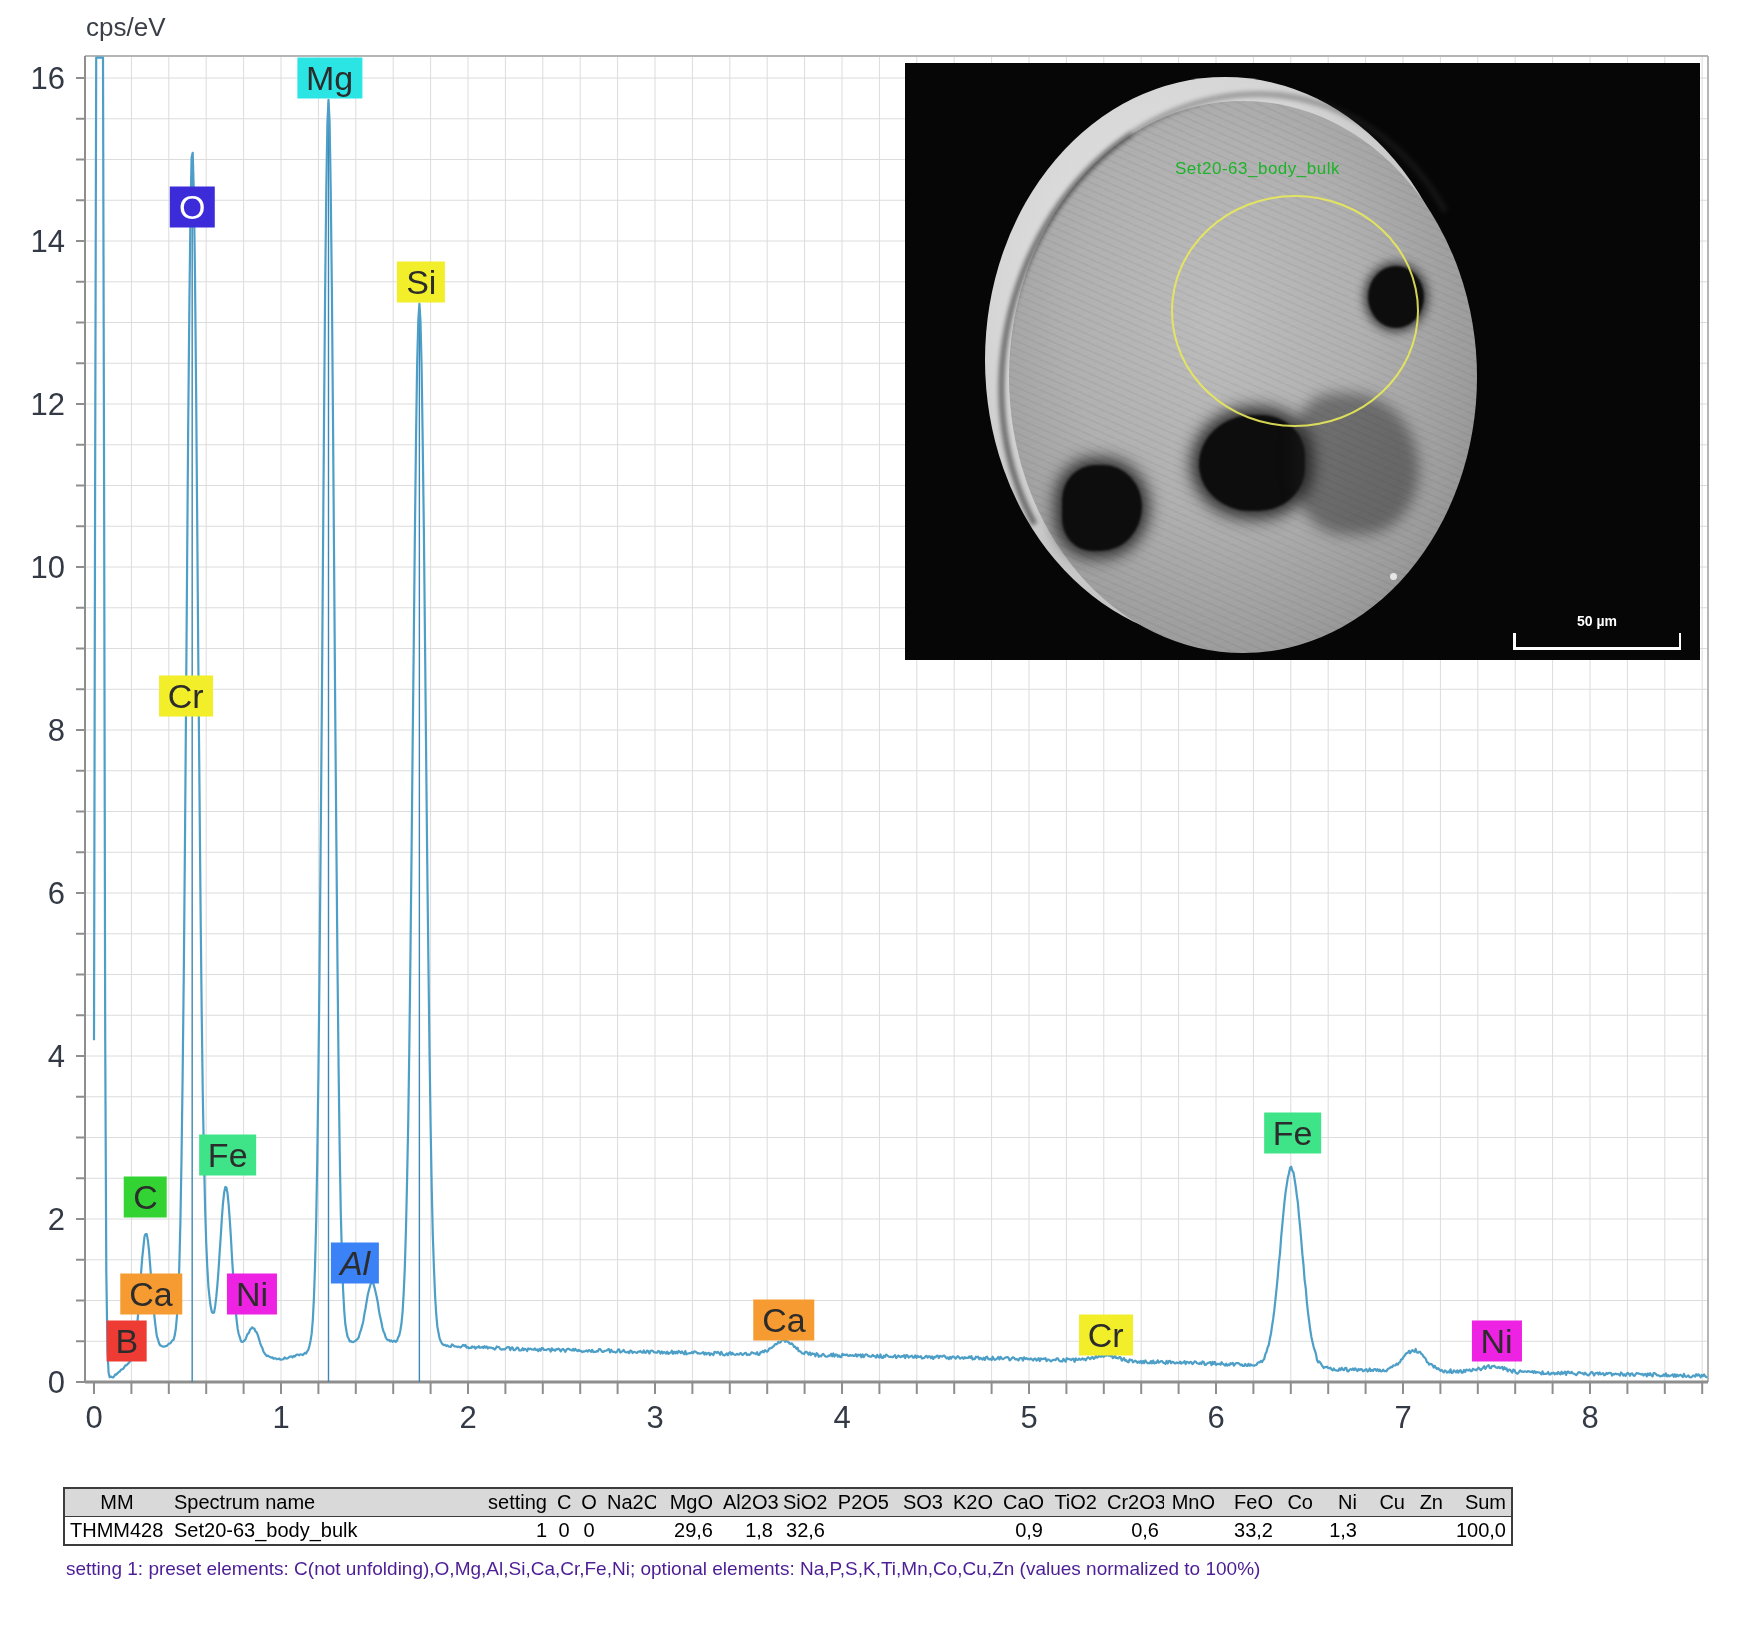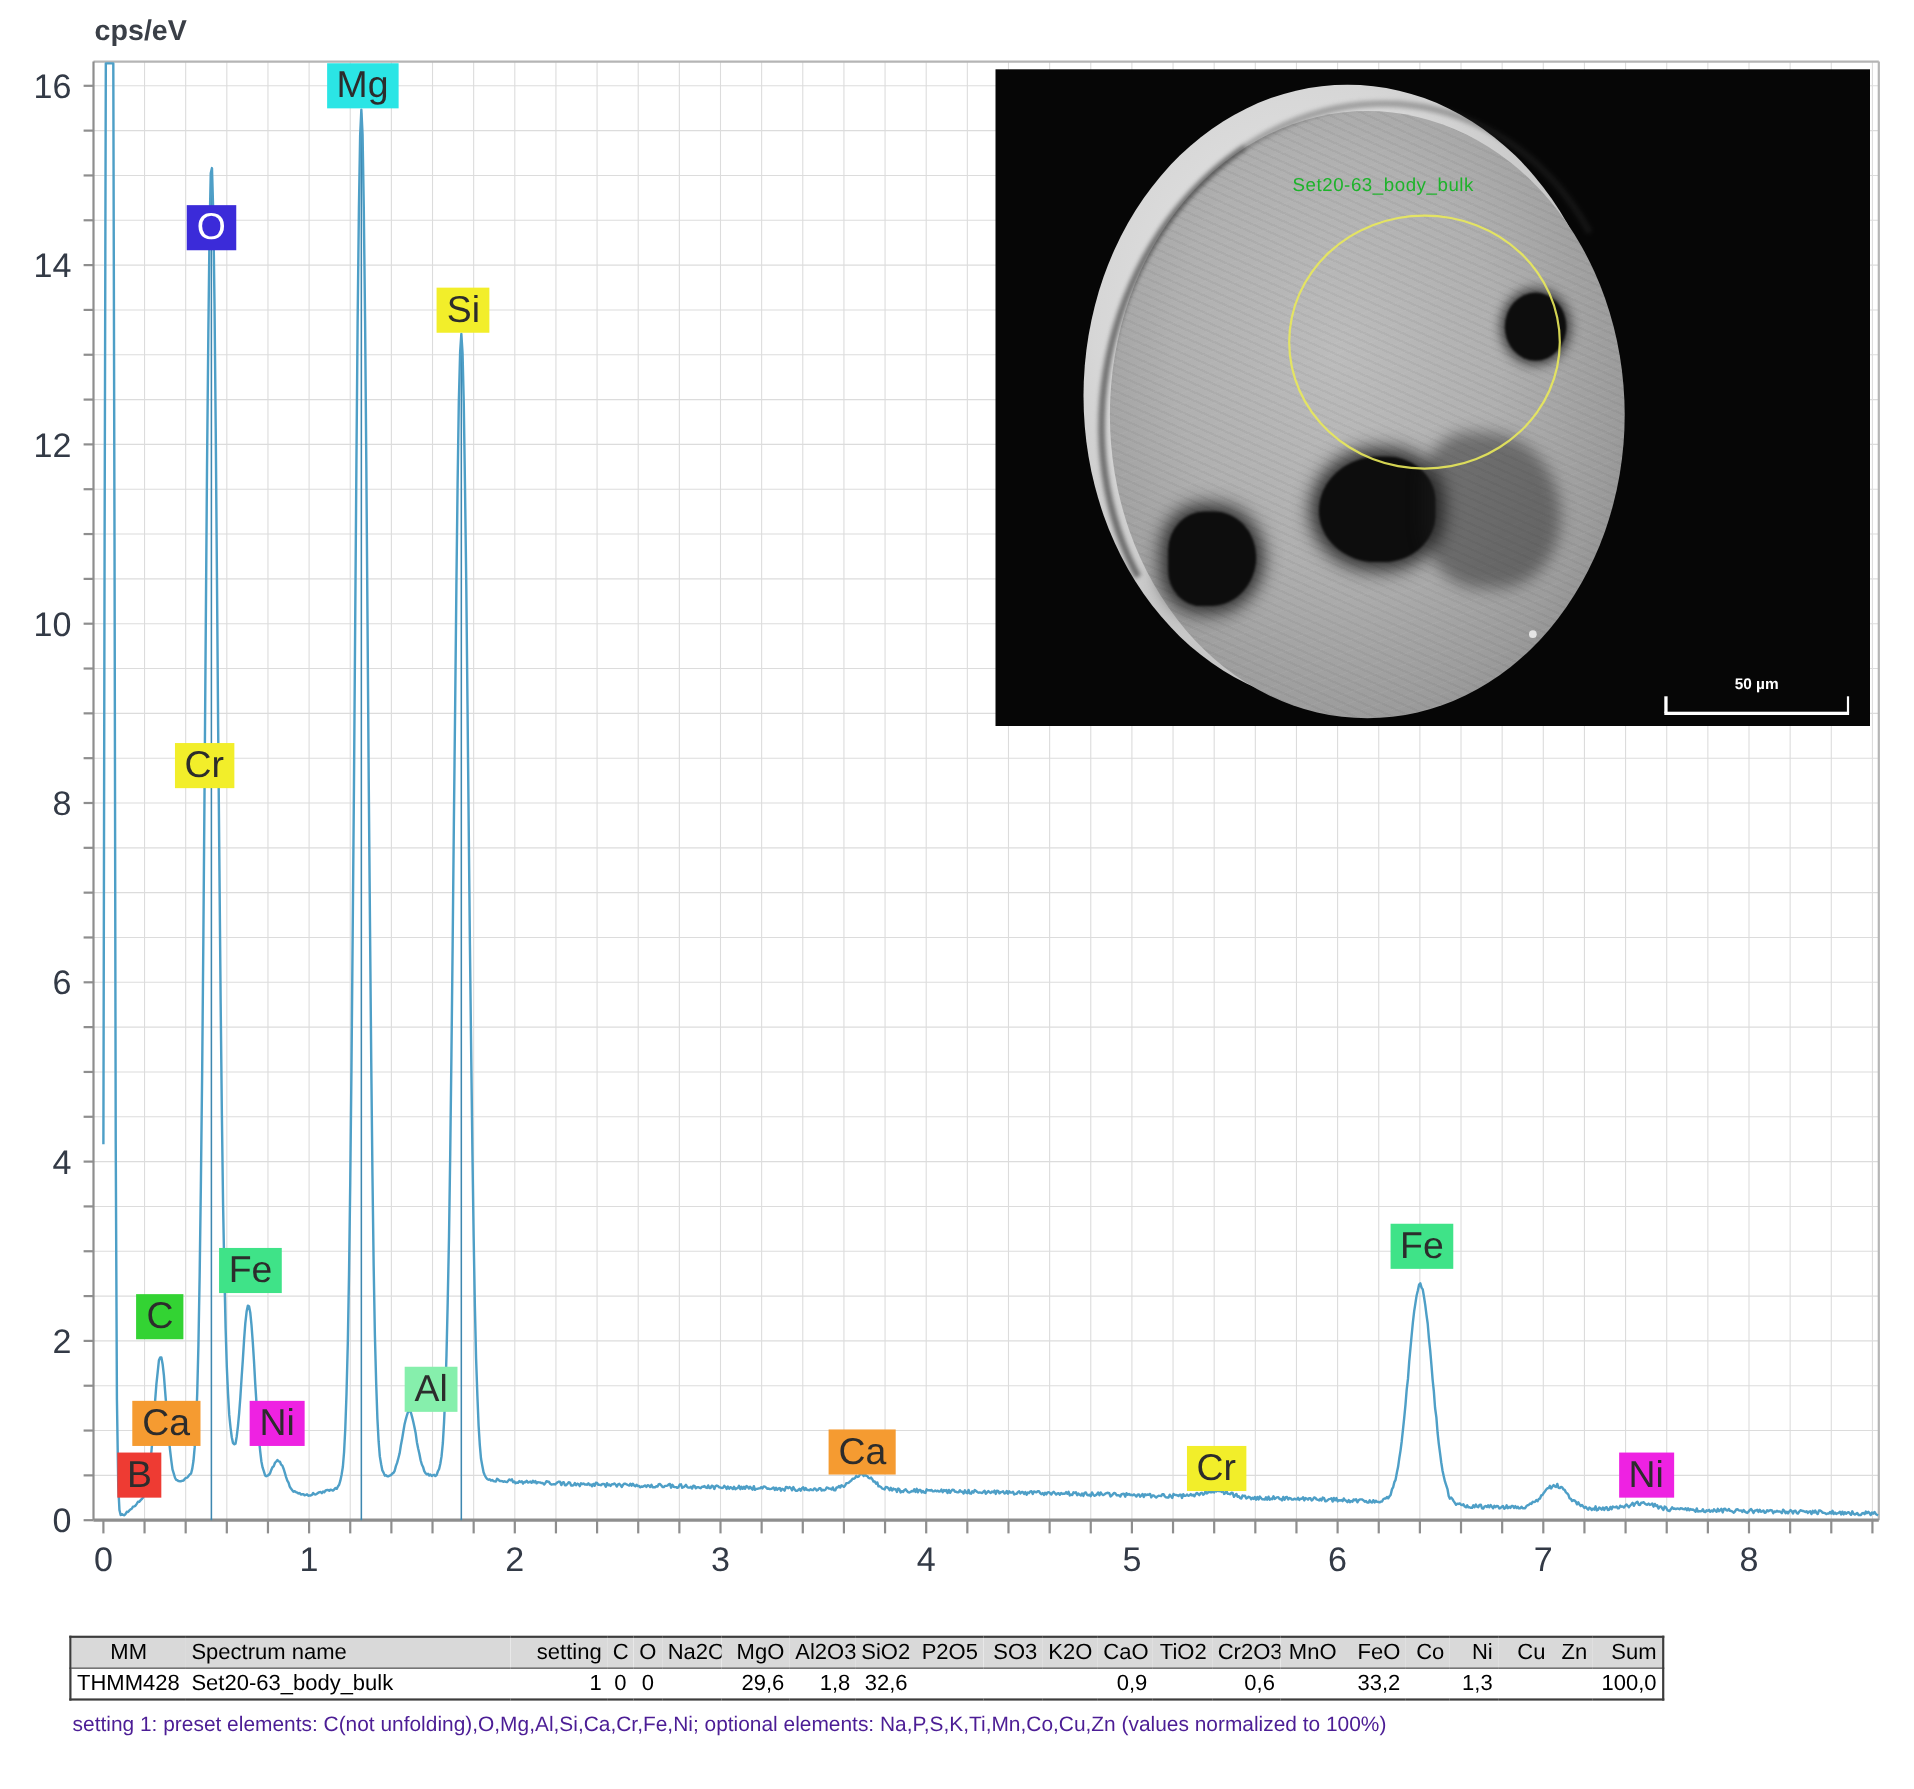--- a/index.html
+++ b/index.html
@@ -1,19 +1,19 @@
 <!DOCTYPE html>
 <html><head>
 <meta charset="utf-8">
 <style>
   html,body{margin:0;padding:0;background:#ffffff;}
   body{width:1740px;height:1626px;position:relative;font-family:"Liberation Sans",sans-serif;overflow:hidden;}
   #chart-area{position:absolute;left:0;top:0;width:1740px;height:1470px;}
   #spectrum-svg{position:absolute;left:0;top:0;}
-  #chart-title{position:absolute;left:86px;top:12px;font-size:26px;color:#3a3f47;font-weight:bold;}
+  #chart-title{position:absolute;left:86px;top:12px;font-size:26px;color:#3a3f47;}
   #x-axis-title{position:absolute;left:0;top:1438px;width:1740px;text-align:center;font-size:27px;color:#3a3f47;}
   .el-label{position:absolute;transform:translate(-50%,-50%);padding:2px 9px;font-size:34px;line-height:37px;color:#2c2c2c;white-space:nowrap;}
   
   #sem-inset{position:absolute;left:905px;top:63px;width:795px;height:597px;background:#060606;overflow:hidden;}
   #sem-sphere-bright{position:absolute;left:80px;top:14px;width:480px;height:566px;border-radius:50%;
      background:radial-gradient(ellipse at 40% 38%,#e8e8e8 0%,#d6d6d6 45%,#bdbdbd 75%,#a9a9a9 100%);}
   #sem-sphere-body{position:absolute;left:104px;top:38px;width:468px;height:552px;border-radius:50%;
      background:radial-gradient(ellipse at 44% 40%,#bcbcbc 0%,#b0b0b0 40%,#9c9c9c 70%,#828282 92%,#6e6e6e 100%);}
   #sem-sphere-texture{position:absolute;left:104px;top:38px;width:468px;height:552px;border-radius:50%;opacity:.5;
      background:repeating-linear-gradient(24deg,rgba(0,0,0,.07) 0 2px,rgba(255,255,255,0) 2px 7px),
@@ -238,21 +238,21 @@
   <div id="chart-title">cps/eV</div>
   <div id="element-labels">
       <div class="el-label" style="left: 126.725px; top: 1341.25px; background: rgb(238, 59, 51); color: rgb(44, 44, 44);">B</div>
       <div class="el-label" style="left: 151.035px; top: 1293.98px; background: rgb(245, 155, 49); color: rgb(44, 44, 44);">Ca</div>
       <div class="el-label" style="left: 145.425px; top: 1196.99px; background: rgb(51, 211, 51); color: rgb(44, 44, 44);">C</div>
       <div class="el-label" style="left: 227.705px; top: 1155.43px; background: rgb(63, 227, 136); color: rgb(44, 44, 44);">Fe</div>
       <div class="el-label" style="left: 252.015px; top: 1293.98px; background: rgb(238, 34, 226); color: rgb(44, 44, 44);">Ni</div>
       <div class="el-label" style="left: 192.175px; top: 206.77px; background: rgb(59, 43, 217); color: rgb(255, 255, 255);">O</div>
       <div class="el-label" style="left: 185.63px; top: 695.77px; background: rgb(242, 238, 42); color: rgb(44, 44, 44);">Cr</div>
       <div class="el-label" style="left: 329.62px; top: 78px; background: rgb(43, 229, 229); color: rgb(44, 44, 44);">Mg</div>
-      <div class="el-label" style="left: 392px; top: 1263.01px; background: #86efac; color: rgb(44, 44, 44);">Al</div>
+      <div class="el-label" style="left: 355px; top: 1263.01px; background: #3b82f6; color: rgb(44, 44, 44); font-style: italic;">Al</div>
       <div class="el-label" style="left: 421.25px; top: 281.75px; background: rgb(242, 238, 42); color: rgb(44, 44, 44);">Si</div>
       <div class="el-label" style="left: 784.03px; top: 1320.06px; background: rgb(245, 155, 49); color: rgb(44, 44, 44);">Ca</div>
       <div class="el-label" style="left: 1105.67px; top: 1334.73px; background: rgb(242, 238, 42); color: rgb(44, 44, 44);">Cr</div>
       <div class="el-label" style="left: 1292.67px; top: 1132.61px; background: rgb(63, 227, 136); color: rgb(44, 44, 44);">Fe</div>
       <div class="el-label" style="left: 1496.5px; top: 1341.25px; background: rgb(238, 34, 226); color: rgb(44, 44, 44);">Ni</div>
     </div>
 
   <div id="sem-inset">
     <div id="sem-sphere-bright"></div>
     <div id="sem-sphere-body"></div>

